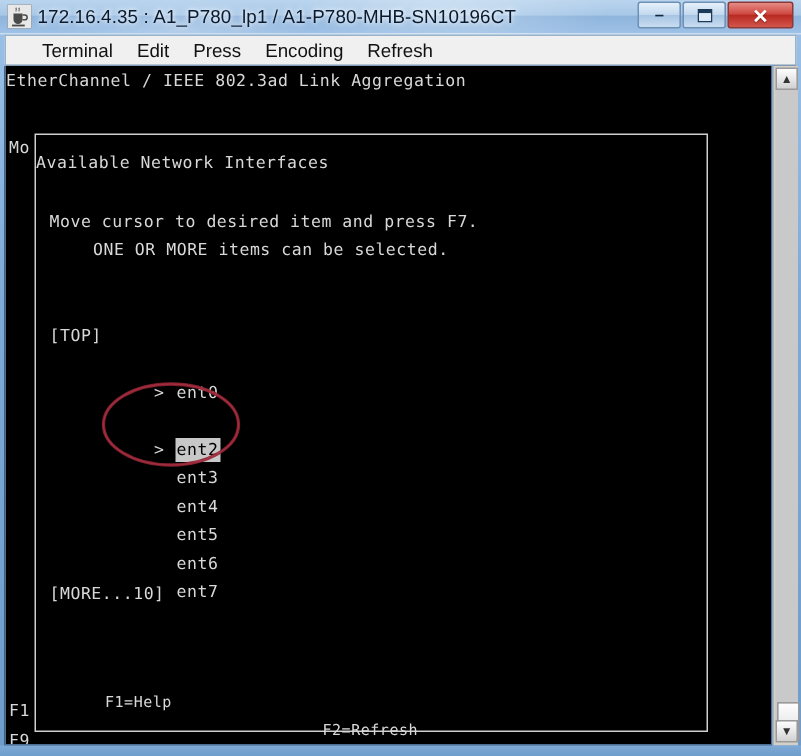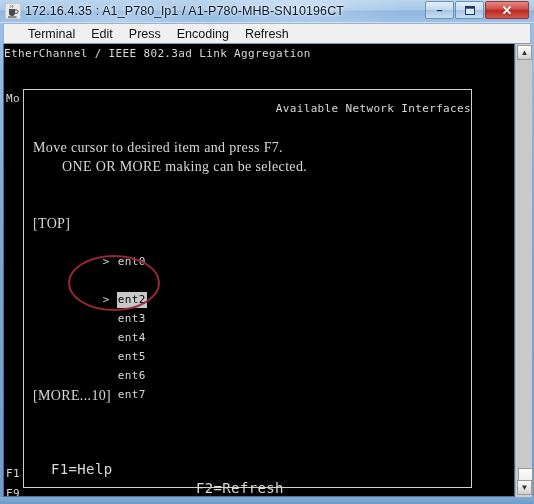--- a/index.html
+++ b/index.html
@@ -150,34 +150,33 @@
     left: 19px; top: 45px;
     width: 449px; height: 399px;
     box-sizing: border-box;
     border: 1px solid #d0d0d0;
     background: #000;
   }
   #dialog-title {
     position: absolute;
     left: 0; top: 9px;
     width: 447px;
-    text-align: right;
+    text-align: left;
     font-size: 11px;
     line-height: 19.2px;
     color: #d8d8d8;
     white-space: pre;
   }
   .dline {
     position: absolute;
     left: 9px;
-    font-size: 14px;
-    line-height: 19.2px;
-    color: #d8d8d8;
-    white-space: pre;
-    font-family: Liberation Serif, serif;
+    font-size: 11px;
+    line-height: 19.2px;
+    color: #d8d8d8;
+    white-space: pre;
   }
   .indent1 { left: 38px; }
 
   
   .list-item {
     position: absolute;
     left: 9px;
     height: 16px;
     line-height: 16px;
     font-size: 11px;
@@ -200,24 +199,25 @@
 
   
   #fkeys {
     position: absolute;
     left: 9px; top: 311px;
     width: 430px;
   }
   .fkey-row { position: relative; height: 20px; }
   .fkey {
     position: absolute;
-    font-size: 14px;
+    font-size: 10px;
     line-height: 20px;
     color: #d8d8d8;
     white-space: pre;
+    margin-left: 19px;
   }
   .fcol0 { left: 18px; }
   .fcol1 { left: 163px; }
 
   
   #annotation-ellipse {
     position: absolute;
     left: 6px; top: 190px;
     width: 96px; height: 60px;
     pointer-events: none;
@@ -319,21 +319,21 @@
       <div class="bgline" style="left:2px; top:45px;">Mo</div>
       <div class="bgline" style="left:2px; top:420px;">F1</div>
       <div class="bgline" style="left:2px; top:440px;">F9</div>
 
       
       <div id="dialog">
 
         <div id="dialog-title">Available Network Interfaces</div>
 
         <div class="dline" style="top:48px;">Move cursor to desired item and press F7.</div>
-        <div class="dline indent1" style="top:67px;">ONE OR MORE making can be selected.</div>
+        <div class="dline indent1" style="top:67px;">ONE OR MORE items can be selected.</div>
 
         <div class="dline" style="top:124px;">[TOP]</div>
 
         
         <div class="list-item" style="top:148px;">
           <span class="list-marker">&gt;</span><span class="list-label">ent0</span>
         </div>
         <div class="list-item selected" style="top:186px;">
           <span class="list-marker">&gt;</span><span class="list-label">ent2</span>
         </div>

